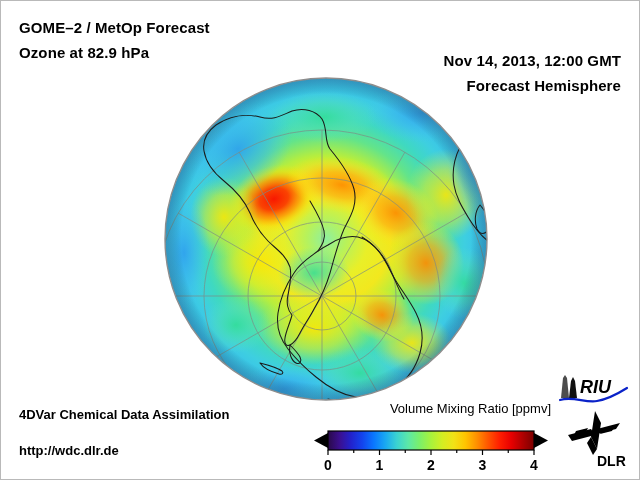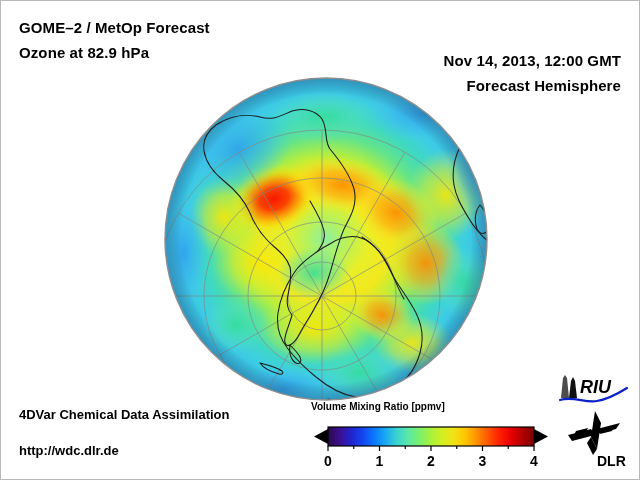--- a/index.html
+++ b/index.html
@@ -67,23 +67,23 @@
   }
 
   
   #cbar-block {
     position: absolute;
     left: 310px;
     top: 400px;
     width: 240px;
   }
   #cbar-title {
-    font-size: 10px;
-    font-weight: bold;
-    text-align: left;
+    font-size: 13px;
+    font-weight: normal;
+    text-align: right;
     white-space: nowrap;
     margin-bottom: 5px;
   }
   #cbar-svg { display: block; }
 
   
   #riu-logo {
     position: absolute;
     left: 556px;
     top: 371px;

